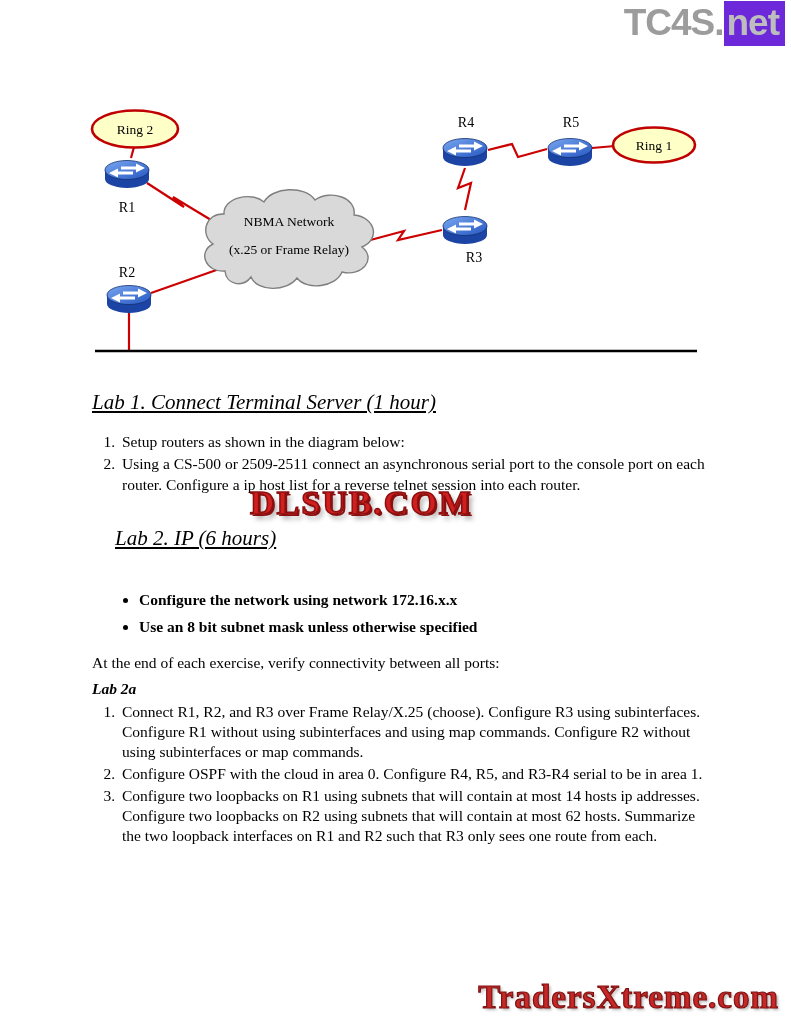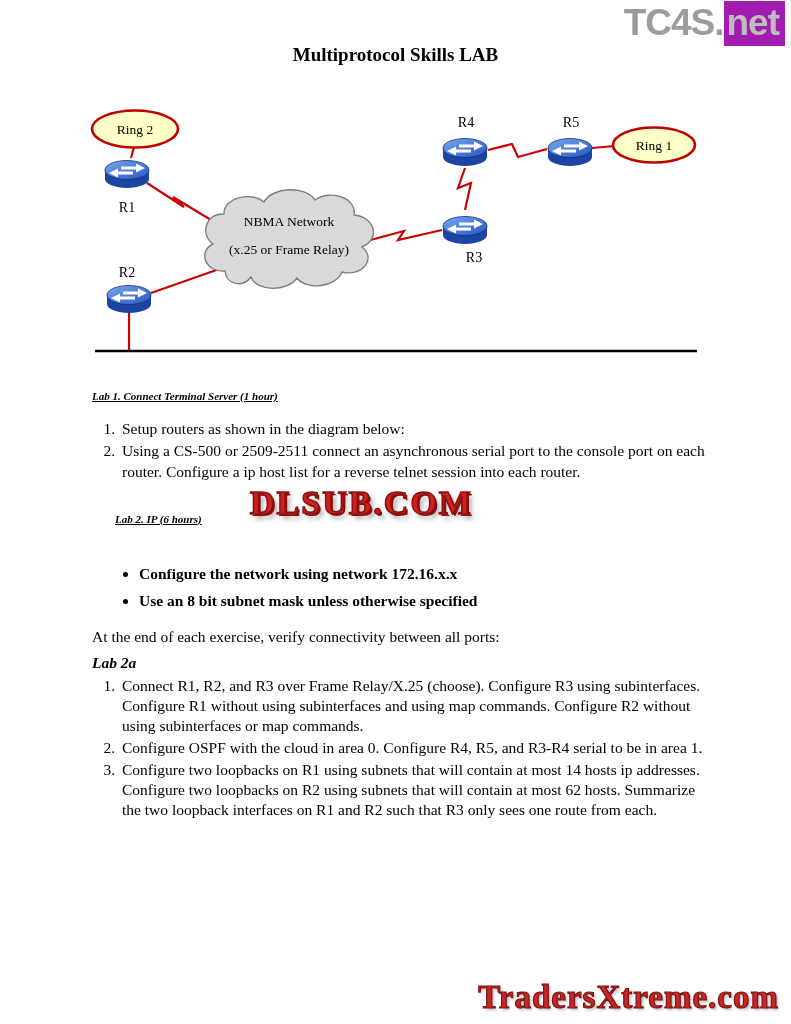--- a/index.html
+++ b/index.html
@@ -21,21 +21,21 @@
     top: 4px;
     right: 6px;
     font-family: "Liberation Sans", sans-serif;
     font-weight: 700;
     font-size: 37px;
     line-height: 1.05;
     letter-spacing: -1px;
     white-space: nowrap;
   }
   .tc4s-gray { color: #9c9c9c; }
-  .tc4s-box  { background: #a21caf; color: #bdbdbd; padding: 1px 6px 3px 3px; }
+  .tc4s-box  { background: #6d28d9; color: #bdbdbd; padding: 1px 6px 3px 3px; }
 
   .title {
     position: absolute;
     top: 44px;
     left: 0;
     width: 100%;
     text-align: center;
     font-size: 19px;
     font-weight: 700;
   }
@@ -51,24 +51,24 @@
 
   .content {
     position: absolute;
     left: 92px;
     top: 389px;
     width: 614px;
     font-size: 15.5px;
     line-height: 1.3;
   }
   .h-lab {
-    font-weight: 700;
+    font-weight: 400;
     font-style: italic;
     text-decoration: underline;
-    font-size: 11px;
+    font-size: 21px;
   }
   .h-lab2 { margin-top: 30px; margin-left: 23px; }
   .numlist { margin: 16px 0 0; padding-left: 27px; }
   .numlist li { margin: 0 0 2px; padding-left: 3px; }
   .numlist.tight { margin-top: 2px; }
   .boldlist { margin: 38px 0 0; padding-left: 47px; font-weight: 700; list-style: disc; }
   .boldlist li { margin: 0 0 7px; }
   .para { margin: 16px 0 6px; }
   .sublist { margin: 0; padding-left: 66px; list-style: disc; }
   .sublist li { margin: 0 0 1px; }
@@ -99,21 +99,20 @@
     white-space: nowrap;
   }
 </style>
 </head>
 <body>
 
 <div class="page">
 
   <div class="tc4s"><span class="tc4s-gray">TC4S.</span><span class="tc4s-box">net</span></div>
 
-  <div class="title">Multiprotocol Skills LAB</div>
 
   <svg class="diagram" viewBox="80 95 640 265" xmlns="http://www.w3.org/2000/svg" xmlns:xlink="http://www.w3.org/1999/xlink">
     <defs>
       <linearGradient id="rtop" x1="0" y1="0" x2="1" y2="1">
         <stop offset="0" stop-color="#7aa8f2"></stop>
         <stop offset="1" stop-color="#2456c0"></stop>
       </linearGradient>
       <symbol id="router" viewBox="-24 -15 48 34">
         <ellipse cx="0" cy="9" rx="22" ry="9" fill="#1c44a4"></ellipse>
         <rect x="-22" y="0" width="44" height="9" fill="#1c44a4"></rect>

